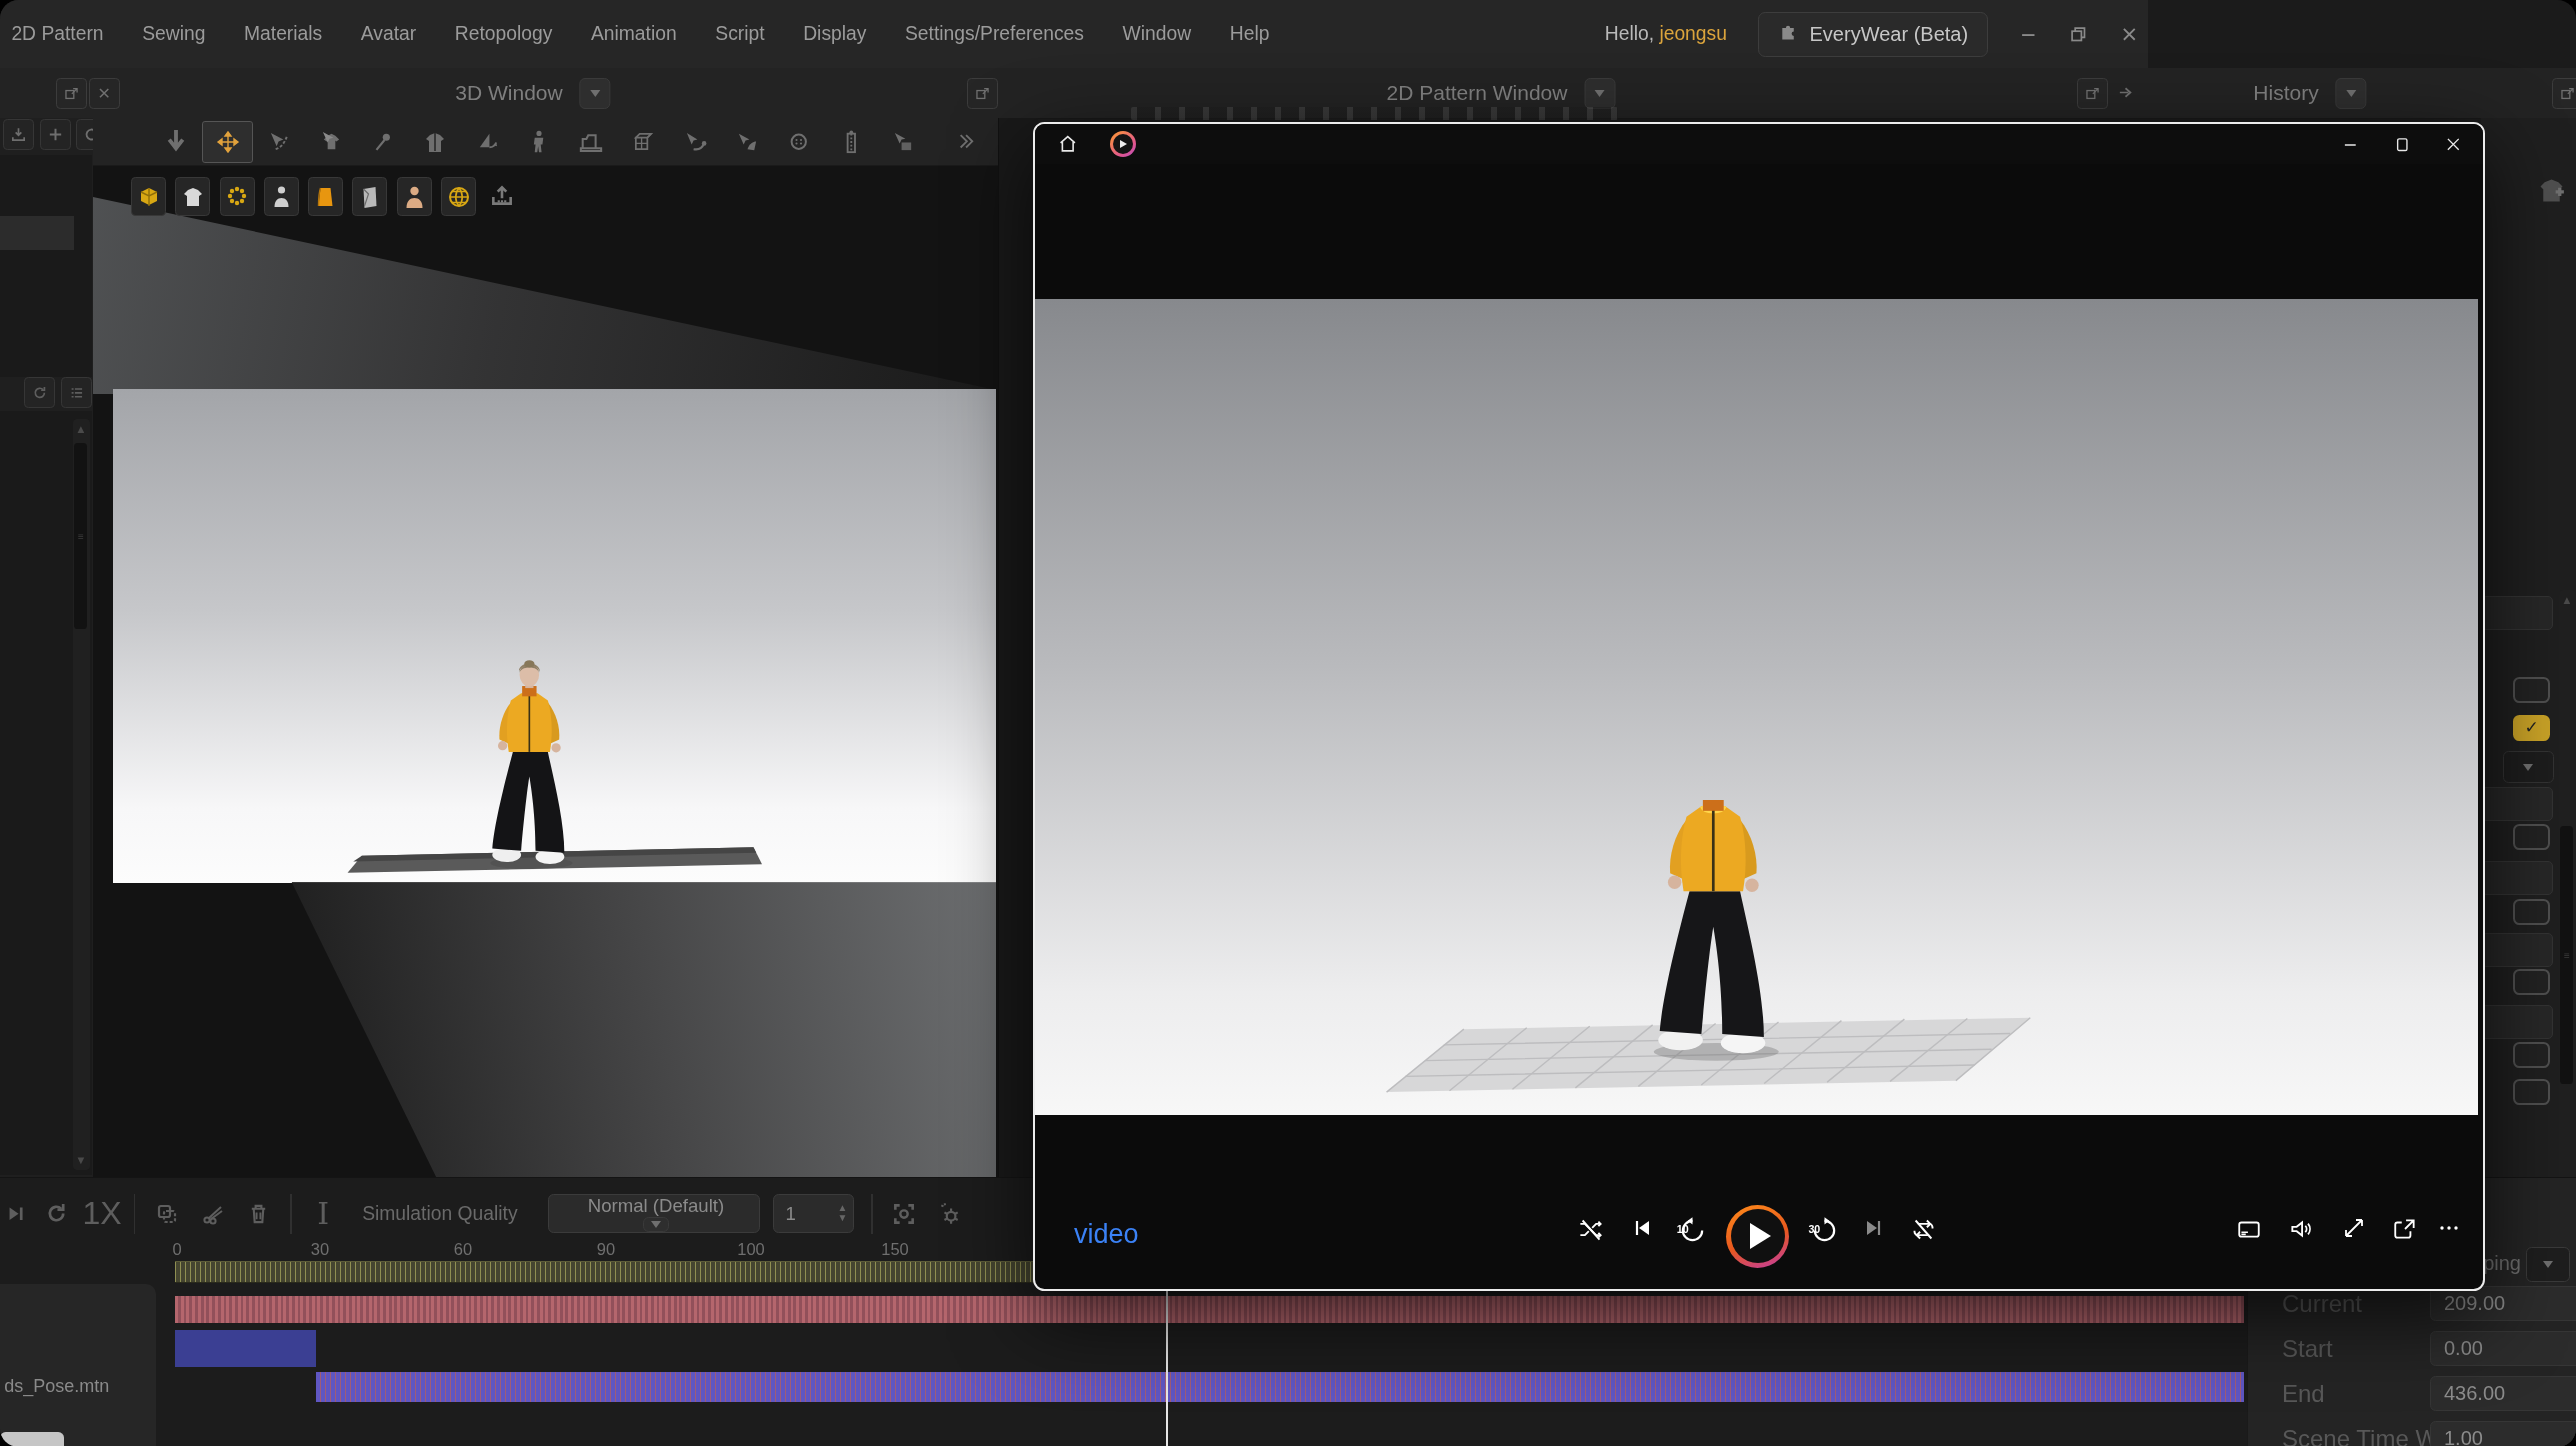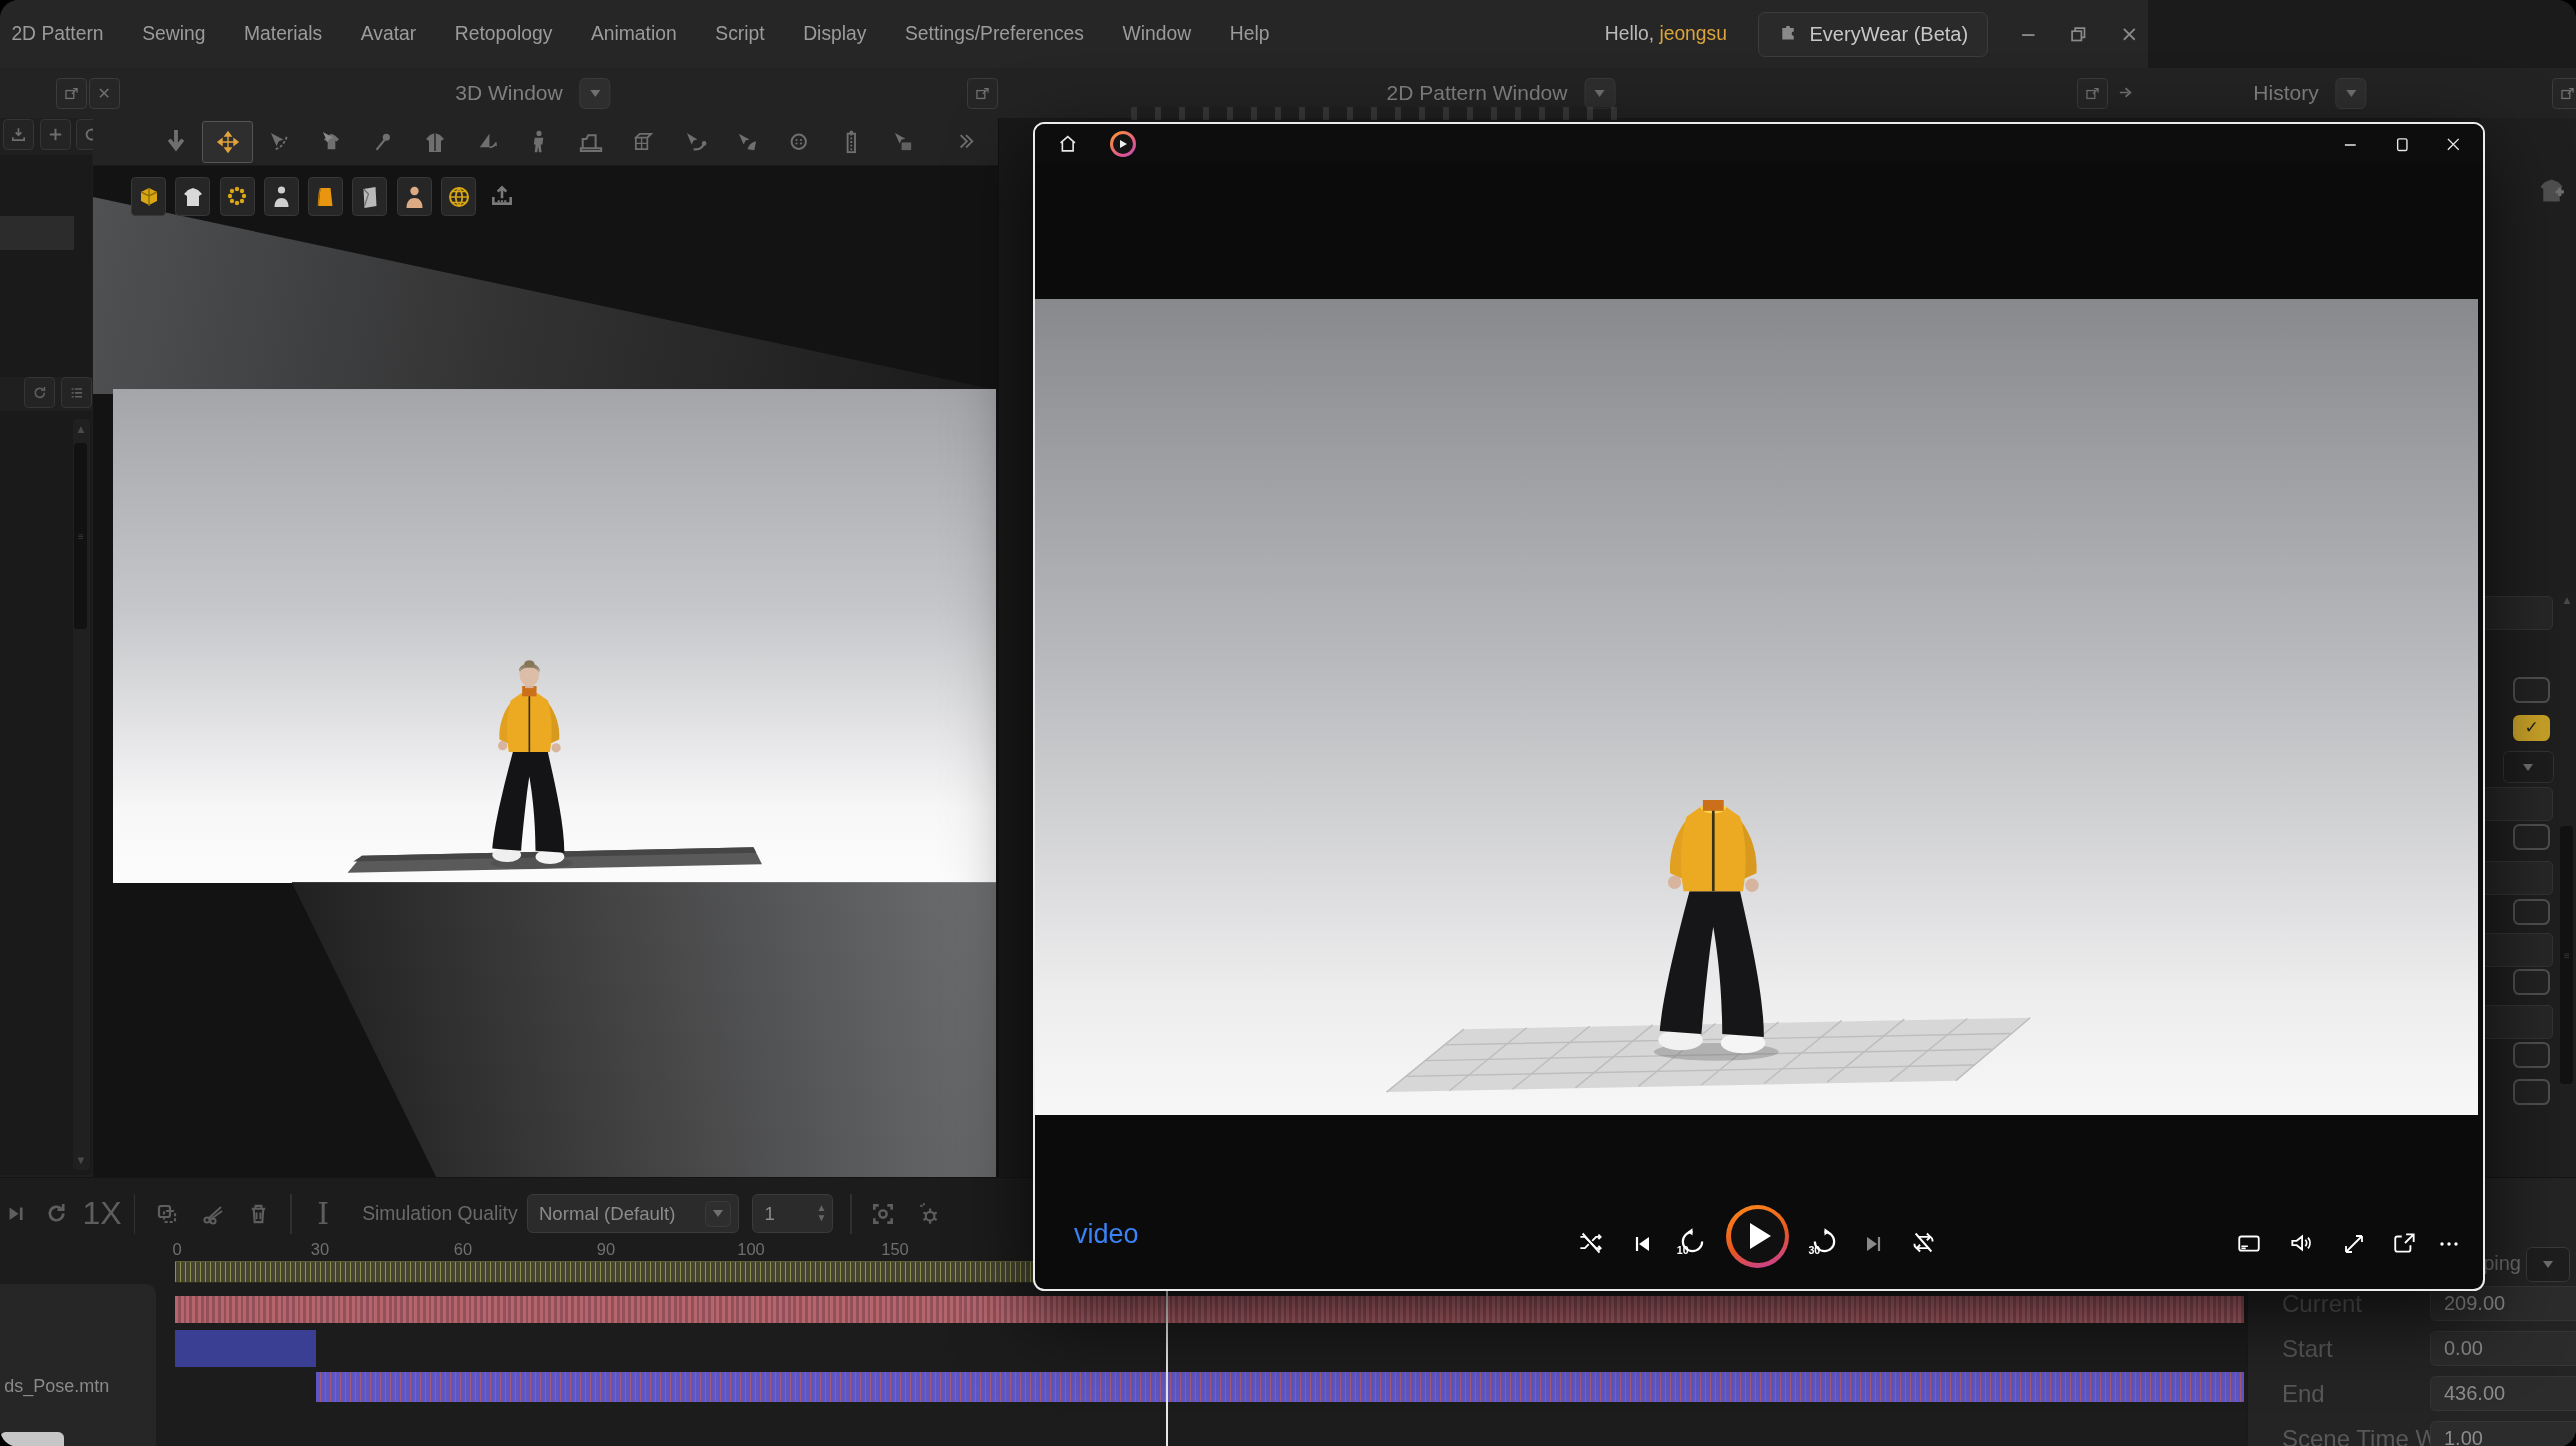--- a/index.html
+++ b/index.html
@@ -123,21 +123,21 @@
   .pwin{display:flex;gap:33px;margin-left:auto;margin-right:20px;color:#e8e8e8;}
   .videoframe{position:absolute;left:0;top:175px;width:1443px;height:816px;
     background:linear-gradient(180deg,#87898d 0%,#b9babd 45%,#ededee 85%,#f7f7f7 100%);}
   .seekrow{position:absolute;left:0;top:1016px;width:1443px;height:43px;color:#cfcfcf;font-size:17px;}
   .seektrack{position:absolute;left:90px;top:17px;width:1267px;height:5.7px;background:#999;border-radius:2.9px;}
   .seekfill{position:absolute;left:0;top:0;height:5.7px;width:44%;background:#f07d12;border-radius:2.9px;}
   .seekthumb{position:absolute;left:calc(44% - 7.9px);top:-5.7px;width:15.7px;height:15.7px;border-radius:50%;
     background:#f07d12;border:2.9px solid #1a1a1a;}
   .ctlrow{position:absolute;left:0;top:1072px;width:1443px;height:86px;color:#fff;}
   .medialabel{position:absolute;left:39px;top:23px;font-size:27px;color:#3b82f6;}
-  .cbtn{position:absolute;top:20px;width:40px;height:40px;display:flex;align-items:flex-end;justify-content:center;}
+  .cbtn{position:absolute;top:20px;width:40px;height:40px;display:flex;align-items:flex-start;justify-content:center;}
   .playbig{position:absolute;left:691px;top:8.6px;width:63px;height:63px;border-radius:50%;
     background:linear-gradient(160deg,#ff8c1a,#e8581f 55%,#c13ba6);display:flex;align-items:center;justify-content:center;}
   .playbig .in{width:54px;height:54px;border-radius:50%;background:#101010;display:flex;align-items:center;justify-content:center;}
   .playbig .ply{width:0;height:0;border-left:21.5px solid #fff;border-top:13.6px solid transparent;border-bottom:13.6px solid transparent;margin-left:5.7px;}
   .skiplbl{position:absolute;font-size:10.7px;color:#fff;font-weight:bold;}
 </style>
 </head>
 <body>
 
 <div class="stage">
@@ -547,21 +547,21 @@
         </span>
         <span class="ai">
           <svg class="ic" width="23" height="23" viewBox="0 0 24 24">
               <path d="M5 7h14M9 7V4h6v3M7 7l1 14h8l1-14" fill="none" stroke="#5e5e5e" stroke-width="2.2"></path>
               <path d="M10 11v7M14 11v7" stroke="#5e5e5e" stroke-width="2"></path>
             </svg>
         </span>
         <span class="sep"></span>
         <span class="ai" style="font-family:'DejaVu Serif',serif;font-size:30px;color:#5e5e5e;">I</span>
         <span style="margin-left:16px;font-size:19.3px;color:#6a6a6a;white-space:nowrap;">Simulation Quality</span>
-        <div class="simq-dd" style="margin-left:9px;">
+        <div class="simq-dd" style="margin-left:30px;flex-direction:column;">
           <span>Normal (Default)</span>
           <span class="ddbtn" style="width:24px;height:24px;">
               <span class="tri"></span>
             </span>
         </div>
         <div class="spin" style="margin-left:13px;">
           <span>1</span>
           <span class="arrows">
               <span>▲</span>
               <span>▼</span>

